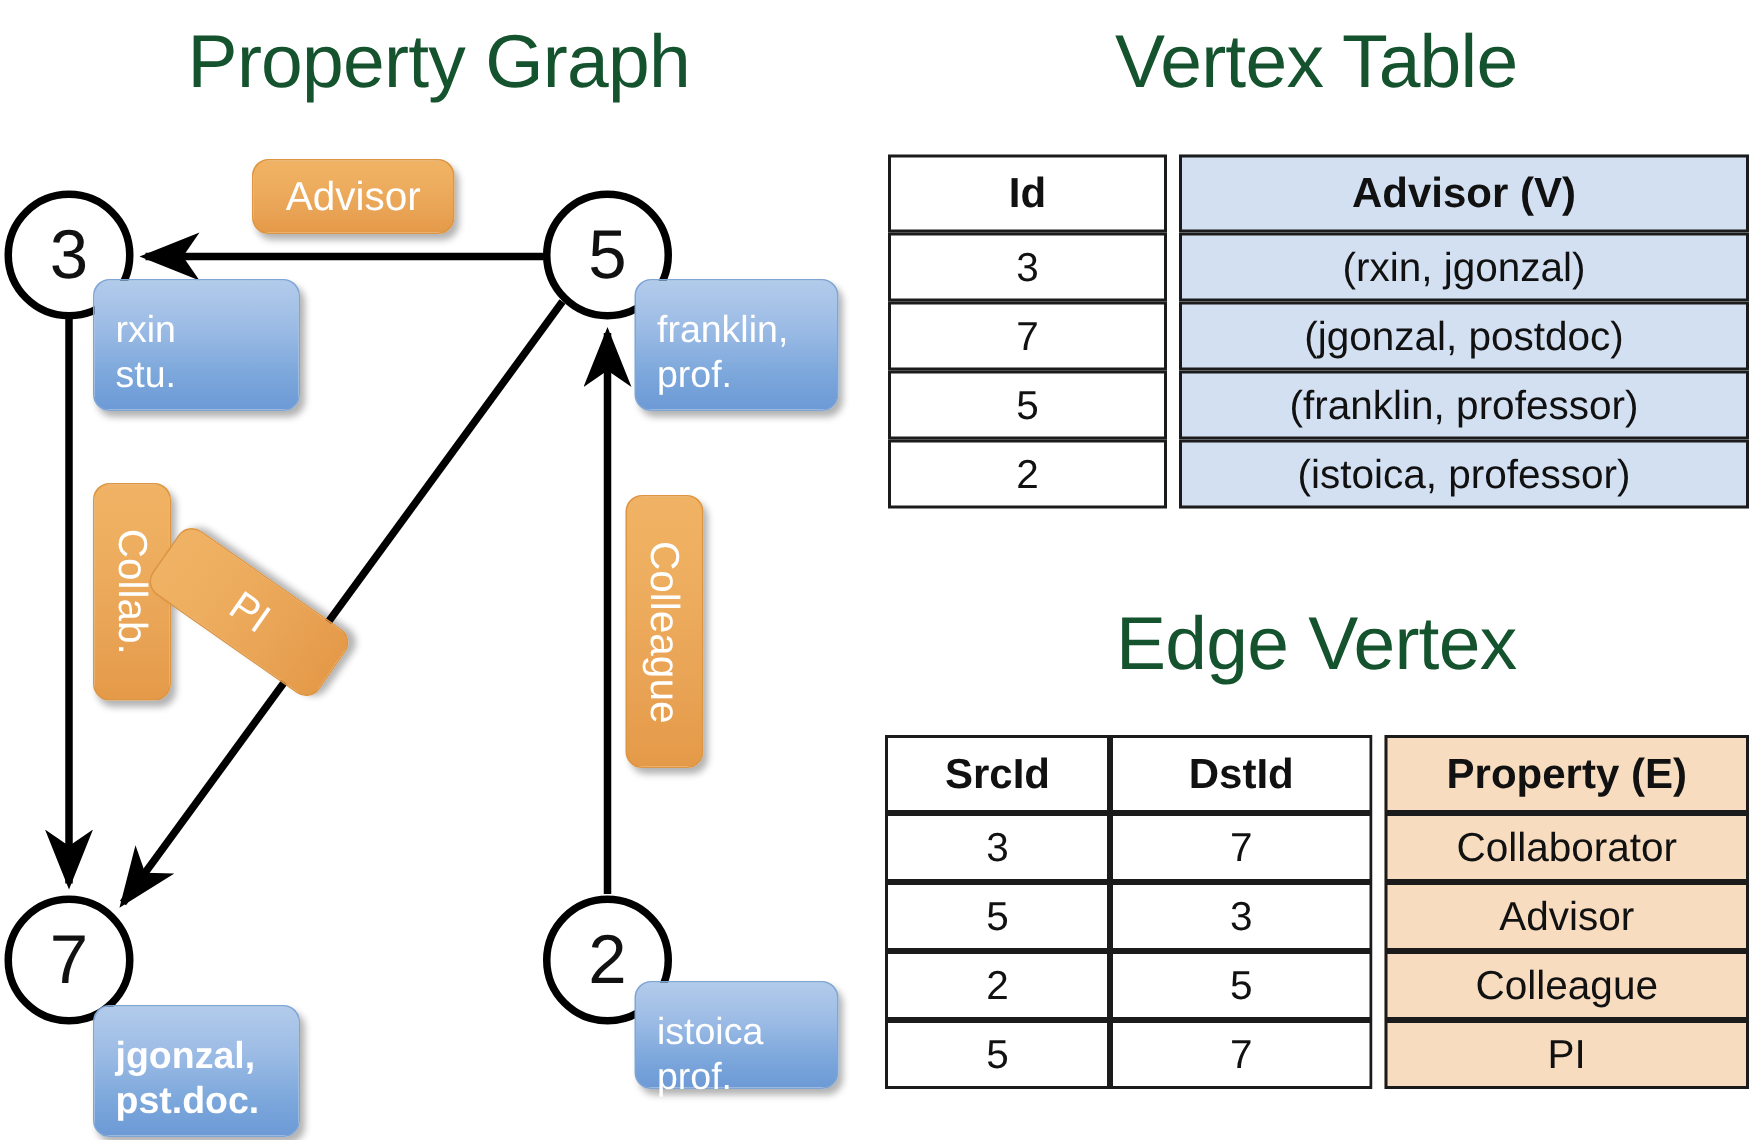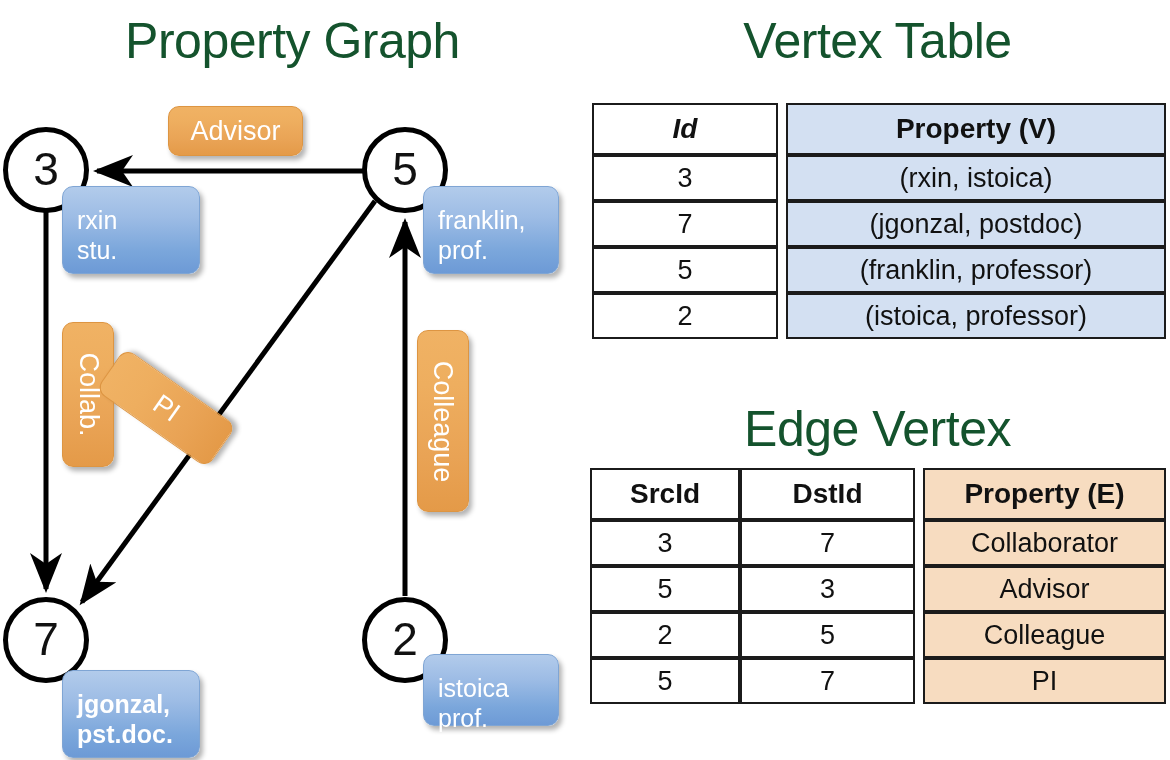--- a/index.html
+++ b/index.html
@@ -44,21 +44,21 @@
   .tbl{position:absolute;border-collapse:separate;border-spacing:0;}
   .tbl td,.tbl th{border:2px solid #1b1b1b;font-weight:normal;
         text-align:center;font-size:27px;font-family:"Liberation Sans",sans-serif;
         color:#111;padding:0;height:46px;box-sizing:border-box;}
   .tbl th{font-weight:bold;font-size:28px;height:52px;}
   .gapcol{border:none !important;width:8px;background:#fff;}
   .vfill{background:#d3e0f2;}
   .efill{background:#f7dcc0;}
 
   #vertex-table{left:592px;top:103px;}
-  #edge-table{left:590px;top:468px;}
+  #edge-table{left:590px;top:490px;}
 </style>
 </head>
 <body>
 
 <div class="title" id="title-property-graph">Property Graph</div>
 <div class="title" id="title-vertex-table">Vertex Table</div>
 <div class="title" id="title-edge-table">Edge Vertex</div>
 
 <div id="graph-panel">
 
@@ -123,28 +123,28 @@
   </div>
 
   <div class="eprop eprop-vert" style="left:417px;top:330px;width:52px;height:182px;">
     <span class="eprop-text">Colleague</span>
   </div>
 </div>
 
 <table class="tbl" id="vertex-table">
   <tbody>
       <tr>
-    <th style="width:186px;font-style:italic;">Id</th>
+    <th style="width:186px;">Id</th>
     <td class="gapcol"></td>
-    <th class="vfill" style="width:380px;">Property (V)</th>
+    <th class="vfill" style="width:380px;">Advisor (V)</th>
   </tr>
   <tr>
     <td>3</td>
     <td class="gapcol"></td>
-    <td class="vfill">(rxin, istoica)</td>
+    <td class="vfill">(rxin, jgonzal)</td>
   </tr>
   <tr>
     <td>7</td>
     <td class="gapcol"></td>
     <td class="vfill">(jgonzal, postdoc)</td>
   </tr>
   <tr>
     <td>5</td>
     <td class="gapcol"></td>
     <td class="vfill">(franklin, professor)</td>

